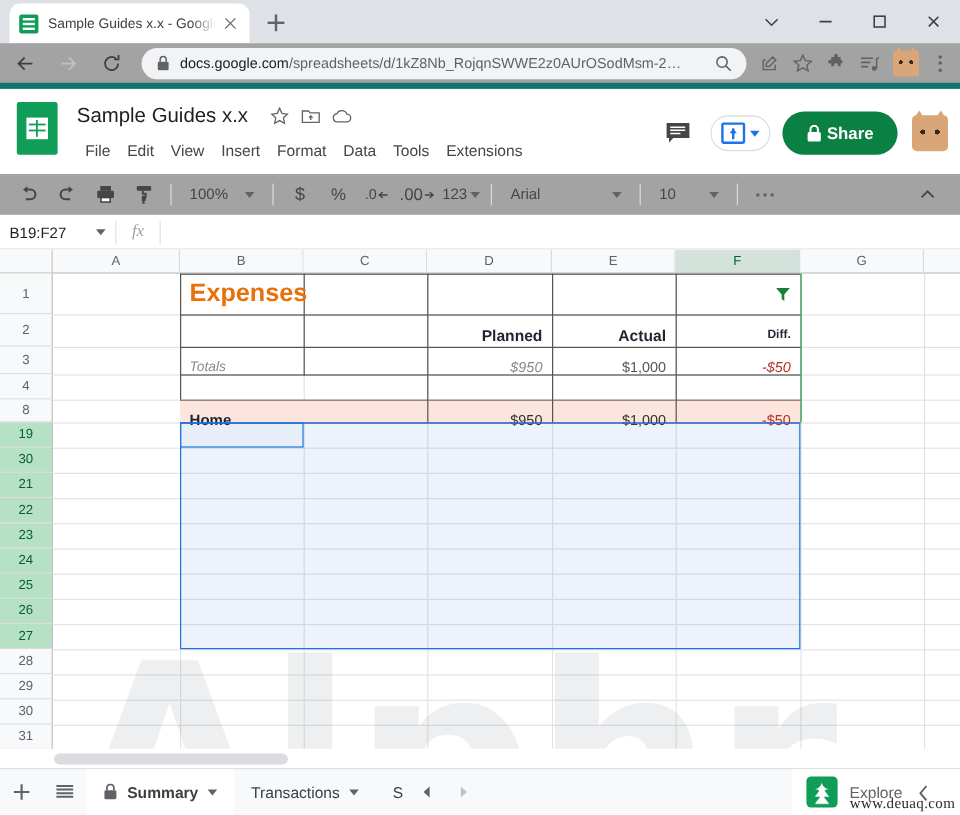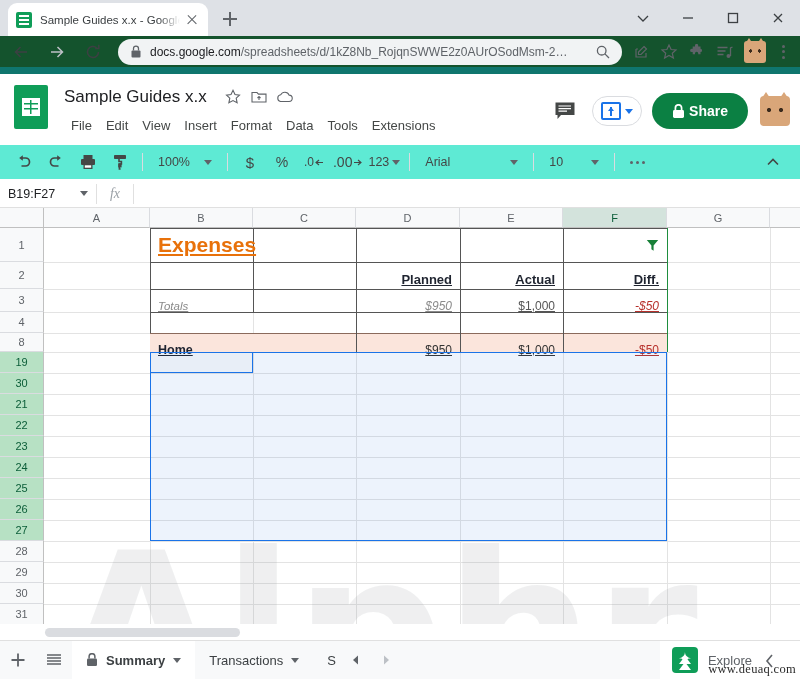--- a/index.html
+++ b/index.html
@@ -70,23 +70,23 @@
   .wincontrols {
     position: absolute; right: 0; top: 0; height: 36px;
     display: flex; align-items: center;
   }
   .wc { width: 45px; height: 36px; position: relative; }
   .wc svg { position: absolute; left: 50%; top: 50%; transform: translate(-50%,-50%); }
 
   
   .navbar {
     position: absolute; left: 0; top: 36px; width: 800px; height: 38px;
-    background: #14532d;
+    background: #a3a3a3;
     display: flex; align-items: center;
-    border-bottom: 7px solid #0f766e;
+    border-bottom: 5px solid #0f766e;
   }
   .navbtn { width: 30px; height: 30px; margin-left: 6px; position: relative; flex: 0 0 30px; }
   .navbtn svg { position: absolute; left: 50%; top: 50%; transform: translate(-50%,-50%); }
   .omnibox {
     flex: 1; height: 26px; margin: 0 6px 0 10px;
     background: #f1f3f4; border-radius: 13px;
     display: flex; align-items: center;
     padding: 0 8px 0 12px;
     overflow: hidden;
   }
@@ -185,21 +185,21 @@
     border-bottom:9px solid #d9a679;
   }
   .avatar-cat2::before { left: 0px; } .avatar-cat2::after { right: 0px; }
   .cat-eyes { position:absolute; left:5px; top:11px; width:20px; height:6px;
     background: radial-gradient(circle at 4px 3px,#3a2a1c 0 2px,transparent 2.2px),
                 radial-gradient(circle at 16px 3px,#3a2a1c 0 2px,transparent 2.2px); }
 
   
   .toolbar {
     position: absolute; left: 0; top: 145px; width: 800px; height: 34px;
-    background: #5eead4; display: flex; align-items: center; padding: 0 8px;
+    background: #a3a3a3; display: flex; align-items: center; padding: 0 8px;
   }
   .tb { height: 26px; min-width: 26px; position: relative; display:flex; align-items:center; justify-content:center; margin: 0 3px; }
   .tb svg { display: block; }
   .tb-txt { font-size: 12.5px; color: #444746; }
   .tb-sep { width: 1px; height: 18px; background: #dadce0; margin: 0 6px; }
   .zoom-sel { display: flex; align-items: center; gap: 14px; padding: 0 6px; }
   .tri-dn { width:0;height:0;border-left:4px solid transparent;border-right:4px solid transparent;border-top:5px solid #5f6368; }
   .fontbox { display:flex; align-items:center; justify-content:space-between; width: 105px; padding: 0 6px; }
   .sizebox { display:flex; align-items:center; justify-content:space-between; width: 62px; padding: 0 6px; }
   .dots3 { display:flex; gap:3px; }
@@ -242,21 +242,21 @@
   .rowhdr {
     position: absolute; left: 0; width: 44px;
     background: #f8f9fa; border-bottom: 1px solid #dadce0; border-right: 1px solid #c0c0c0;
     font-size: 11px; color: #5f6368;
     display: flex; align-items: center; justify-content: center;
   }
   .rowhdr.sel { background: #b7e1c4; color: #0b5d38; }
   .cell {
     position: absolute; font-size: 12px; color: #222;
     display: flex; align-items: center;
-    padding: 17px 4px; overflow: hidden; white-space: nowrap; text-decoration: underline;
+    padding: 17px 4px; overflow: hidden; white-space: nowrap;
   }
   .gridline-v { position: absolute; width: 1px; background: #e3e3e3; }
   .gridline-h { position: absolute; height: 1px; background: #e3e3e3; }
   .selfill { position: absolute; background: rgba(23,107,215,0.08); pointer-events:none; }
   .selbox { position: absolute; border: 1.5px solid #1a73e8; pointer-events:none; }
   .activecell { position: absolute; border: 1.8px solid #1a73e8; background: rgba(0,0,0,0.02); pointer-events:none; }
 
   
   .watermark {
     position: absolute; left: 60px; top: 300px; width: 660px; height: 320px;
@@ -637,21 +637,21 @@
     <div class="cell" style="left:154px;top:20px;height:34px;font-size:21px;font-weight:bold;color:#e8710a">Expenses</div>
 
     <div class="cell" style="left:563px;top:20px;width:104px;height:34px;justify-content:flex-end;padding-right:8px">
       <svg width="13" height="13" viewBox="0 0 13 13">
           <path d="M0.8 1 H12.2 L7.6 6.4 V11.8 L5.4 10.2 V6.4 Z" fill="#188038"></path>
         </svg>
     </div>
 
     <div class="cell" style="left:460px;top:54px;width:99px;height:27px;justify-content:flex-end;font-size:13px;font-weight:bold;color:#1f2430">Actual</div>
     <div class="cell" style="left:356px;top:54px;width:100px;height:27px;justify-content:flex-end;font-size:13px;font-weight:bold;color:#1f2430">Planned</div>
-    <div class="cell" style="left:563px;top:54px;width:100px;height:27px;justify-content:flex-end;font-size:13px;font-weight:bold;color:#1f2430">Diff.</div>
+    <div class="cell" style="left:563px;top:54px;width:100px;height:27px;justify-content:flex-end;font-size:10px;font-weight:bold;color:#1f2430">Diff.</div>
 
     <div class="cell" style="left:154px;top:81px;height:23px;font-size:11.5px;font-style:italic;color:#8a8a8a">Totals</div>
     <div class="cell" style="left:356px;top:81px;width:100px;height:23px;justify-content:flex-end;font-size:12px;font-style:italic;color:#8a8a8a">$950</div>
     <div class="cell" style="left:460px;top:81px;width:99px;height:23px;justify-content:flex-end;font-size:12px;color:#555">$1,000</div>
     <div class="cell" style="left:563px;top:81px;width:100px;height:23px;justify-content:flex-end;font-size:12px;font-style:italic;color:#b7312c">-$50</div>
 
     <div class="cell" style="left:154px;top:125px;height:19px;font-size:12.5px;font-weight:bold;color:#1f2430">Home</div>
     <div class="cell" style="left:356px;top:125px;width:100px;height:19px;justify-content:flex-end;font-size:12px;color:#333">$950</div>
     <div class="cell" style="left:460px;top:125px;width:99px;height:19px;justify-content:flex-end;font-size:12px;color:#333">$1,000</div>
     <div class="cell" style="left:563px;top:125px;width:100px;height:19px;justify-content:flex-end;font-size:12px;color:#b7312c">-$50</div>

